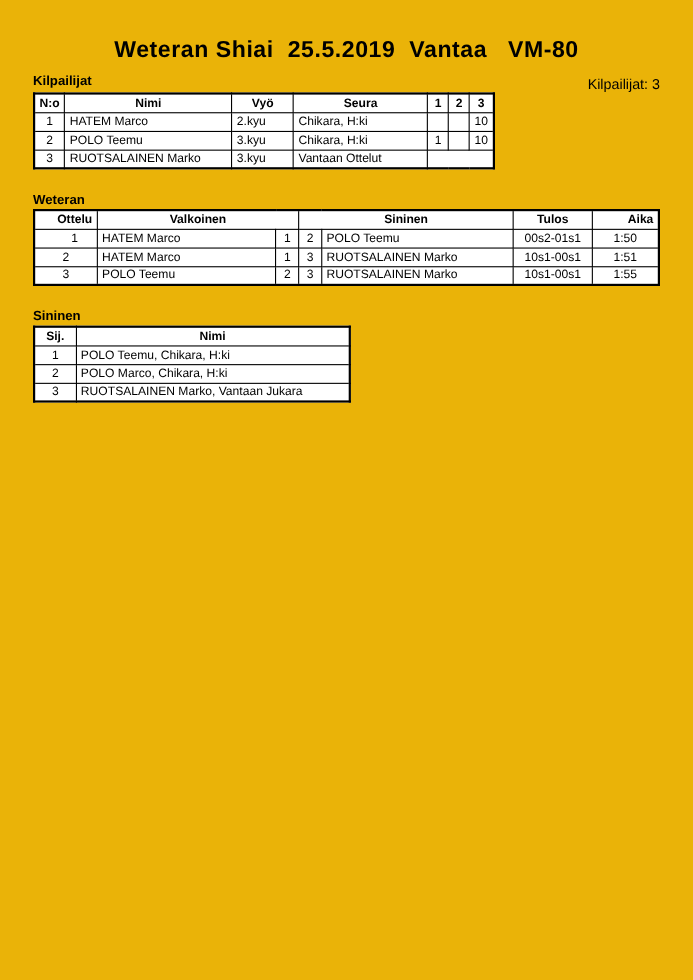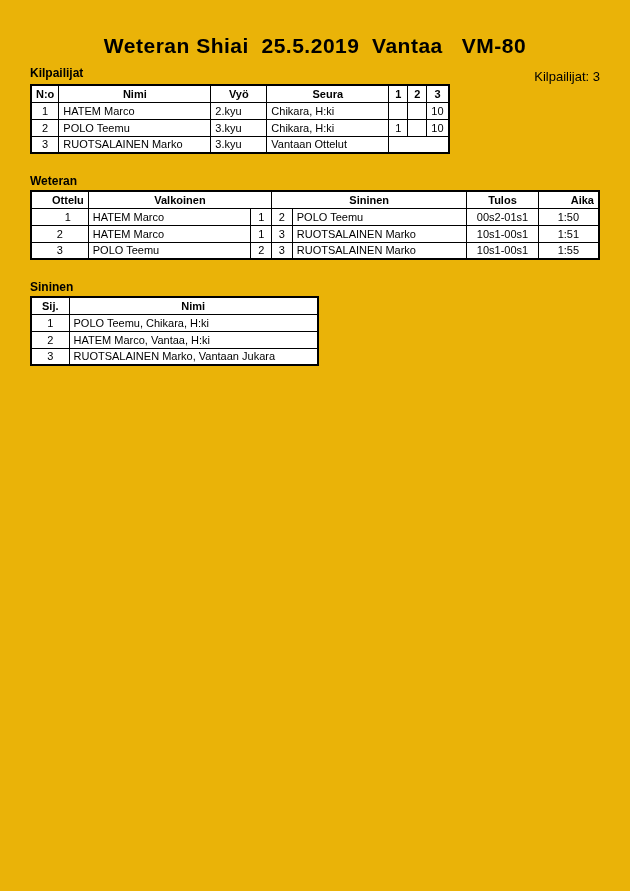--- a/index.html
+++ b/index.html
@@ -141,21 +141,21 @@
         <tr>
       <th class="w-rsij">Sij.</th>
       <th class="w-rnimi">Nimi</th>
     </tr>
     <tr>
       <td class="c">1</td>
       <td class="l">POLO Teemu, Chikara, H:ki</td>
     </tr>
     <tr>
       <td class="c">2</td>
-      <td class="l">HATEM Marco, Vantaa, H:ki</td>
+      <td class="l">POLO Marco, Chikara, H:ki</td>
     </tr>
     <tr>
       <td class="c">3</td>
       <td class="l">RUOTSALAINEN Marko, Vantaan Jukara</td>
     </tr>
   </tbody>
     </table>
 
 </div>
 

